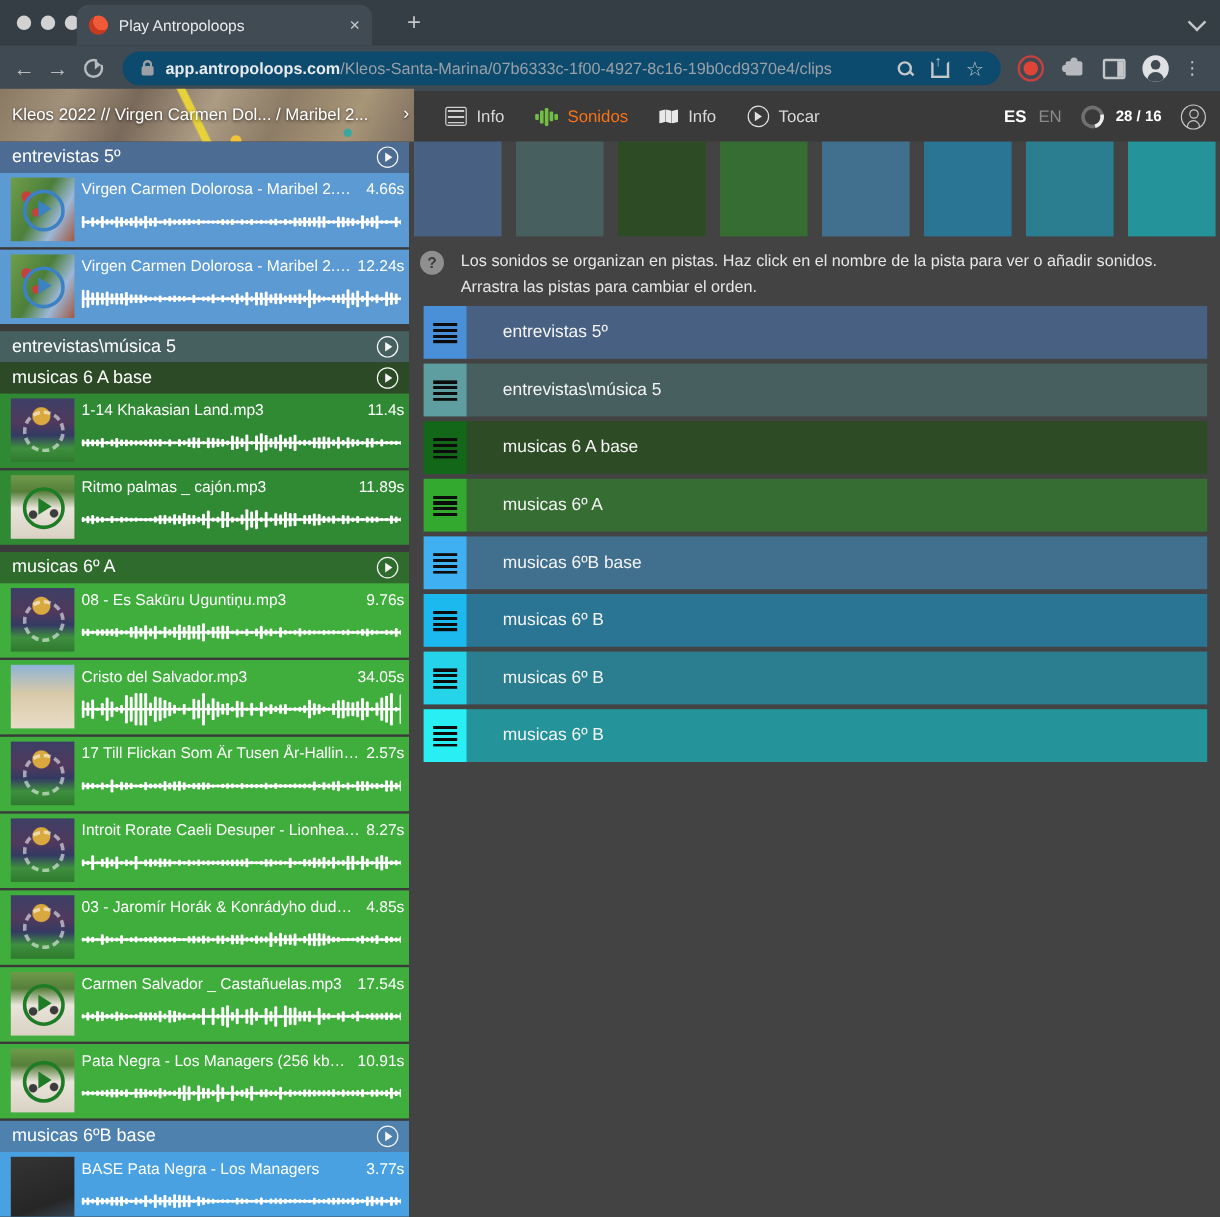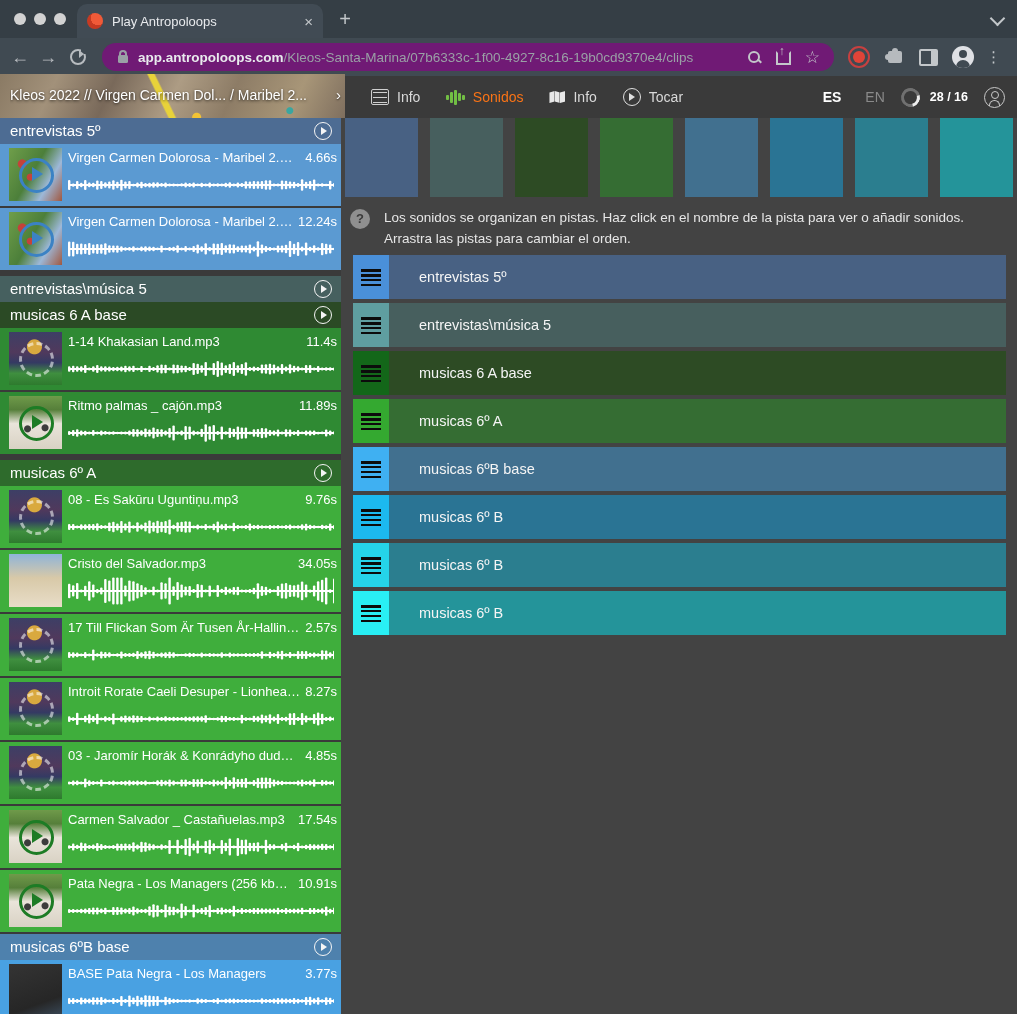--- a/index.html
+++ b/index.html
@@ -2,38 +2,38 @@
 <html><head>
 <meta charset="utf-8">
 <style>
   html,body{margin:0;padding:0;}
   body{width:1017px;height:1014px;position:relative;overflow:hidden;background:#434343;
        font-family:"Liberation Sans",sans-serif;-webkit-font-smoothing:antialiased;}
   
   .tabstrip{position:absolute;left:0;top:0;width:1017px;height:38px;background:#353e45;}
   .lights{position:absolute;left:14px;top:13px;display:flex;gap:8px;}
   .light{width:12px;height:12px;border-radius:50%;background:#d2d2d2;}
-  .tab{position:absolute;left:77px;top:4px;width:246px;height:34px;background:#414b54;
+  .tab{position:absolute;left:64px;top:4px;width:246px;height:34px;background:#414b54;
        border-radius:10px 10px 0 0;display:flex;align-items:center;padding:0 10px;box-sizing:border-box;}
   .favicon{width:16px;height:16px;border-radius:50%;flex:none;
        background:radial-gradient(circle at 68% 32%,#f05a38 0 46%,#c63a22 47% 100%);}
   .tabtitle{color:#e8eaed;font-size:13px;margin-left:9px;flex:1;white-space:nowrap;overflow:hidden;}
   .tabclose{color:#c3c7ca;font-size:15px;margin-left:6px;cursor:default;}
   .newtab{position:absolute;left:332px;top:7px;color:#c3c7ca;font-size:20px;width:26px;height:26px;
        text-align:center;line-height:25px;}
   .tabchev{position:absolute;right:14px;top:13px;width:9px;height:9px;border-right:2px solid #c3c7ca;
        border-bottom:2px solid #c3c7ca;transform:rotate(45deg);}
   .toolbar{position:absolute;left:0;top:38px;width:1017px;height:38px;background:#404a52;
        display:flex;align-items:center;}
   .navbtn{color:#b8bcc0;font-size:18px;width:28px;text-align:center;flex:none;}
   .reload{width:12px;height:12px;border:2px solid #b8bcc0;border-radius:50%;margin:0 10px 0 8px;
        position:relative;flex:none;}
   .reload::before{content:'';position:absolute;right:-3px;top:-3px;width:6px;height:6px;background:#404a52;}
   .reload::after{content:'';position:absolute;right:-4px;top:-1px;border:4px solid transparent;border-left:5px solid #b8bcc0;}
-  .omnibox{height:28px;flex:1;max-width:732px;background:#701a75;border-radius:14px;margin-left:6px;
+  .omnibox{height:28px;flex:1;max-width:732px;background:#0c4a6e;border-radius:14px;margin-left:6px;
        display:flex;align-items:center;padding:0 12px;box-sizing:border-box;}
   .lock{width:10px;height:8px;background:#9aa0a6;border-radius:1.5px;position:relative;margin:4px 10px 0 4px;flex:none;}
   .lock::before{content:'';position:absolute;left:1px;top:-5px;width:4px;height:5px;border:2px solid #9aa0a6;
        border-bottom:none;border-radius:4px 4px 0 0;}
   .url{font-size:13.5px;white-space:nowrap;overflow:hidden;flex:1;}
   .url .host{color:#e8eaed;font-weight:bold;}
   .url .path{color:#9aa0a6;}
   .mag{width:8px;height:8px;border:2px solid #c3c7ca;border-radius:50%;position:relative;margin:0 12px 0 4px;flex:none;}
   .mag::after{content:'';position:absolute;left:7px;top:7px;width:5px;height:2px;background:#c3c7ca;transform:rotate(45deg);}
   .share{width:11px;height:10px;border:2px solid #c3c7ca;border-top-color:transparent;position:relative;margin:2px 12px 0 4px;flex:none;}
@@ -66,21 +66,21 @@
   .ic-list{width:14px;height:12px;border:1.5px solid #cfcfcf;border-radius:2px;
       background:repeating-linear-gradient(180deg,transparent 0 2px,#cfcfcf 2px 3.5px,transparent 3.5px 5px);background-clip:content-box;padding:1px;}
   .ic-wave{display:flex;align-items:center;gap:1.5px;height:16px;}
   .ic-wave i{width:2.5px;background:#72bf44;border-radius:1px;}
   .ic-map{width:16px;height:12px;background:linear-gradient(90deg,#e8e8e8 0 31%,#9a9a9a 31% 35%,#e8e8e8 35% 64%,#9a9a9a 64% 68%,#e8e8e8 68% 100%);
       clip-path:polygon(0 12%,33% 0,66% 12%,100% 0,100% 88%,66% 100%,33% 88%,0 100%);}
   .ic-play{width:16px;height:16px;border:1.8px solid #e0e0e0;border-radius:50%;position:relative;}
   .ic-play::after{content:'';position:absolute;left:5.5px;top:4px;border:4px solid transparent;border-left:6px solid #e0e0e0;border-right:none;}
   .langs{margin-left:auto;display:flex;align-items:center;}
   .lang-es{color:#fff;font-size:14px;font-weight:bold;}
-  .lang-en{color:#8a8a8a;font-size:14px;margin-left:24px;}
+  .lang-en{color:#8a8a8a;font-size:14px;margin-left:10px;}
   .spin{width:13px;height:13px;border:3px solid rgba(255,255,255,.28);border-top-color:#eee;border-radius:50%;
       transform:rotate(120deg);margin-left:16px;}
   .counter{color:#fff;font-size:12.5px;font-weight:bold;margin-left:10px;}
   .acct{width:19px;height:19px;border:1.5px solid #c8c8c8;border-radius:50%;position:relative;margin:0 12px 0 16px;}
   .acct::before{content:'';position:absolute;left:6px;top:3.5px;width:6px;height:6px;border-radius:50%;border:1.5px solid #c8c8c8;}
   .acct::after{content:'';position:absolute;left:3.5px;top:12px;width:9px;height:5px;border:1.5px solid #c8c8c8;border-bottom:none;border-radius:6px 6px 0 0;}
   
   .sidebar{position:absolute;left:0;top:118px;width:341px;height:896px;background:#3a3a3a;overflow:hidden;}
   .sec-hdr{height:26px;position:relative;color:#fff;font-size:15px;line-height:26px;padding-left:10px;box-sizing:border-box;}
   .hdr-play{position:absolute;right:9px;top:4px;width:16px;height:16px;border:1.5px solid #f5f5f5;border-radius:50%;}

